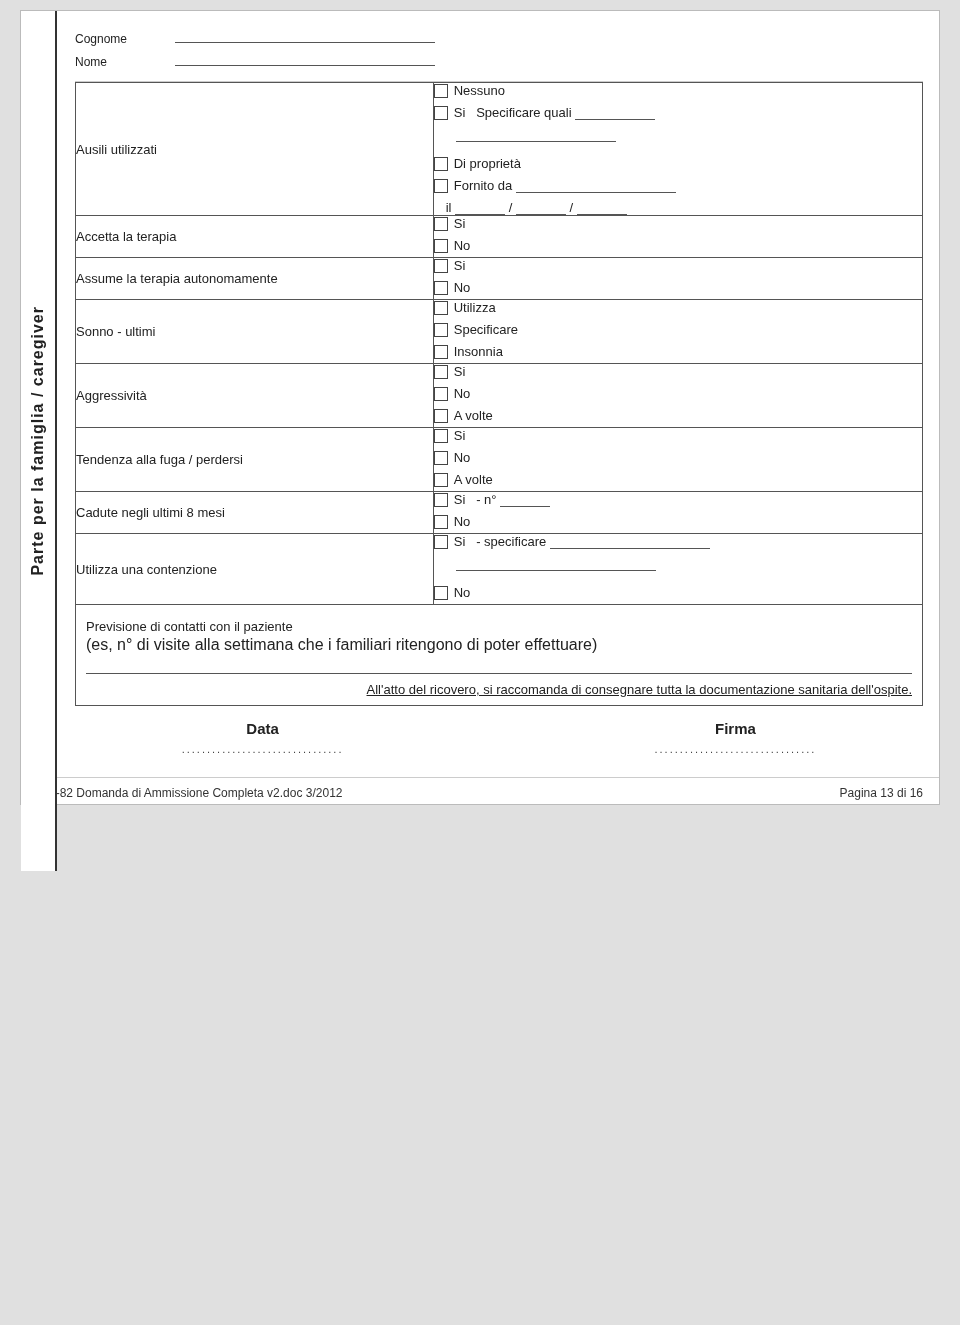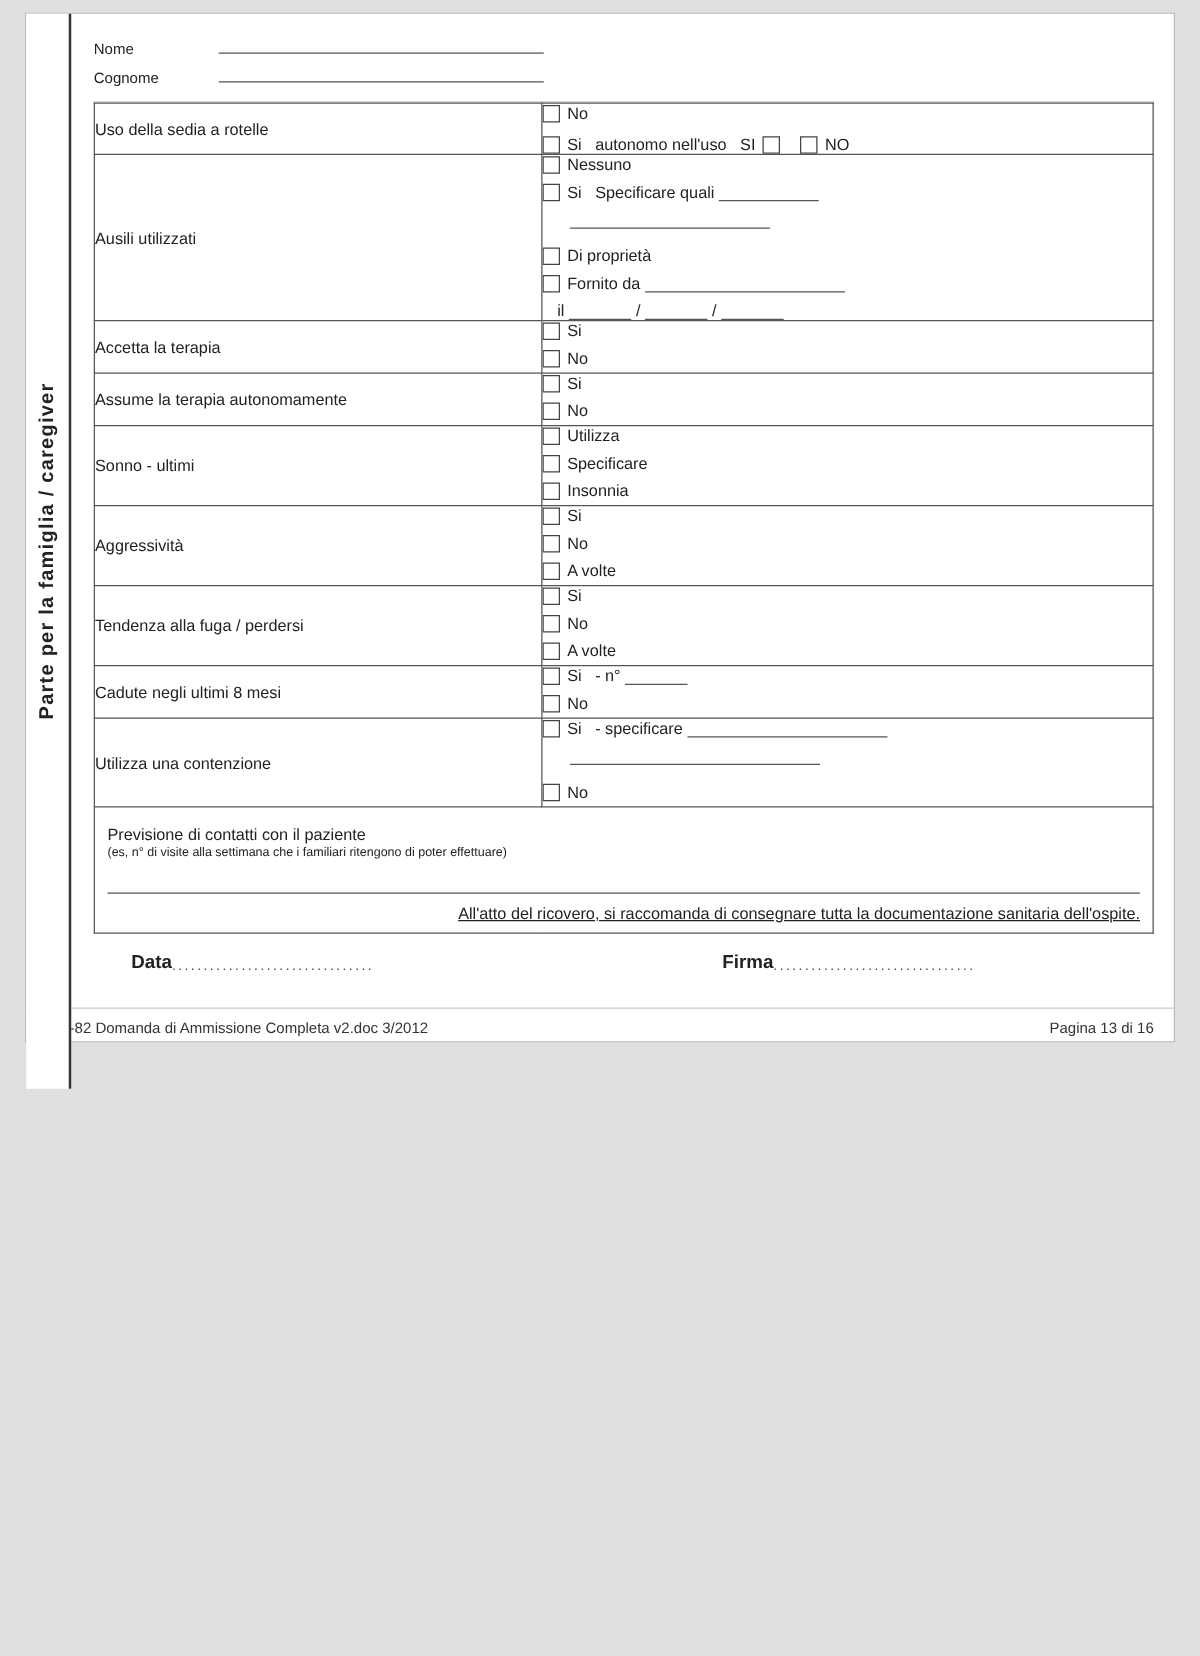--- a/index.html
+++ b/index.html
@@ -122,21 +122,21 @@
       text-decoration: underline;
     }
     
     .data-firma-section {
       display: flex;
       justify-content: space-between;
       padding: 14px 30px 4px 30px;
     }
     .data-col, .firma-col {
       display: flex;
-      flex-direction: row;
+      flex-direction: column;
       align-items: center;
       width: 40%;
     }
     .df-label {
       font-size: 15px;
       font-weight: bold;
       margin-bottom: 6px;
     }
     .dotted-line {
       letter-spacing: 2px;
@@ -174,51 +174,32 @@
 <div class="page-wrapper">
 
   <div class="side-label">
     <span>Parte per la famiglia / caregiver</span>
   </div>
 
   <div class="content-area">
 
     <div class="name-section">
       <div class="name-row">
+        <span class="name-label">Cognome</span>
+        <span class="name-line"></span>
+      </div>
+      <div class="name-row">
         <span class="name-label">Nome</span>
         <span class="name-line"></span>
       </div>
-      <div class="name-row">
-        <span class="name-label">Cognome</span>
-        <span class="name-line"></span>
-      </div>
     </div>
 
     <table class="full-border-table">
       <tbody>
 
-        <tr>
-          <td class="label-col">Uso della sedia a rotelle</td>
-          <td class="options-col">
-            <div class="options-block">
-              <div class="cb-row">
-                <span class="cb-box"></span>
-                <span class="cb-label">No</span>
-              </div>
-              <div class="sedia-row2">
-                <span class="cb-box"></span>
-                <span class="cb-label">Si &nbsp; autonomo nell'uso &nbsp; SI</span>
-                <span class="cb-box"></span>
-                <span class="cb-label">&nbsp;</span>
-                <span class="cb-box"></span>
-                <span class="cb-label">NO</span>
-              </div>
-            </div>
-          </td>
-        </tr>
 
         <tr>
           <td class="label-col">Ausili utilizzati</td>
           <td class="options-col">
             <div class="options-block">
               <div class="cb-row">
                 <span class="cb-box"></span>
                 <span class="cb-label">Nessuno</span>
               </div>
               <div class="cb-row">
@@ -369,21 +350,21 @@
                 <span class="cb-label">No</span>
               </div>
             </div>
           </td>
         </tr>
 
         <tr>
           <td colspan="2" style="border: 1px solid #555; padding: 8px 10px;">
             <div class="previsione-section">
               <div>Previsione di contatti con il paziente</div>
-              <div style="font-size:10px; margin-top:2px;">(es, n° di visite alla settimana che i familiari ritengono di poter effettuare)</div>
+              <div style="font-size:16px; margin-top:2px;">(es, n° di visite alla settimana che i familiari ritengono di poter effettuare)</div>
             </div>
             <div style="border-top: 1px solid #555; padding-top: 8px; font-size:13px;text-align:right;">
               <span class="underline-text">All'atto del ricovero, si raccomanda di consegnare tutta la documentazione sanitaria dell'ospite.</span>
             </div>
           </td>
         </tr>
       </tbody>
     </table>
 
     <div class="data-firma-section">

